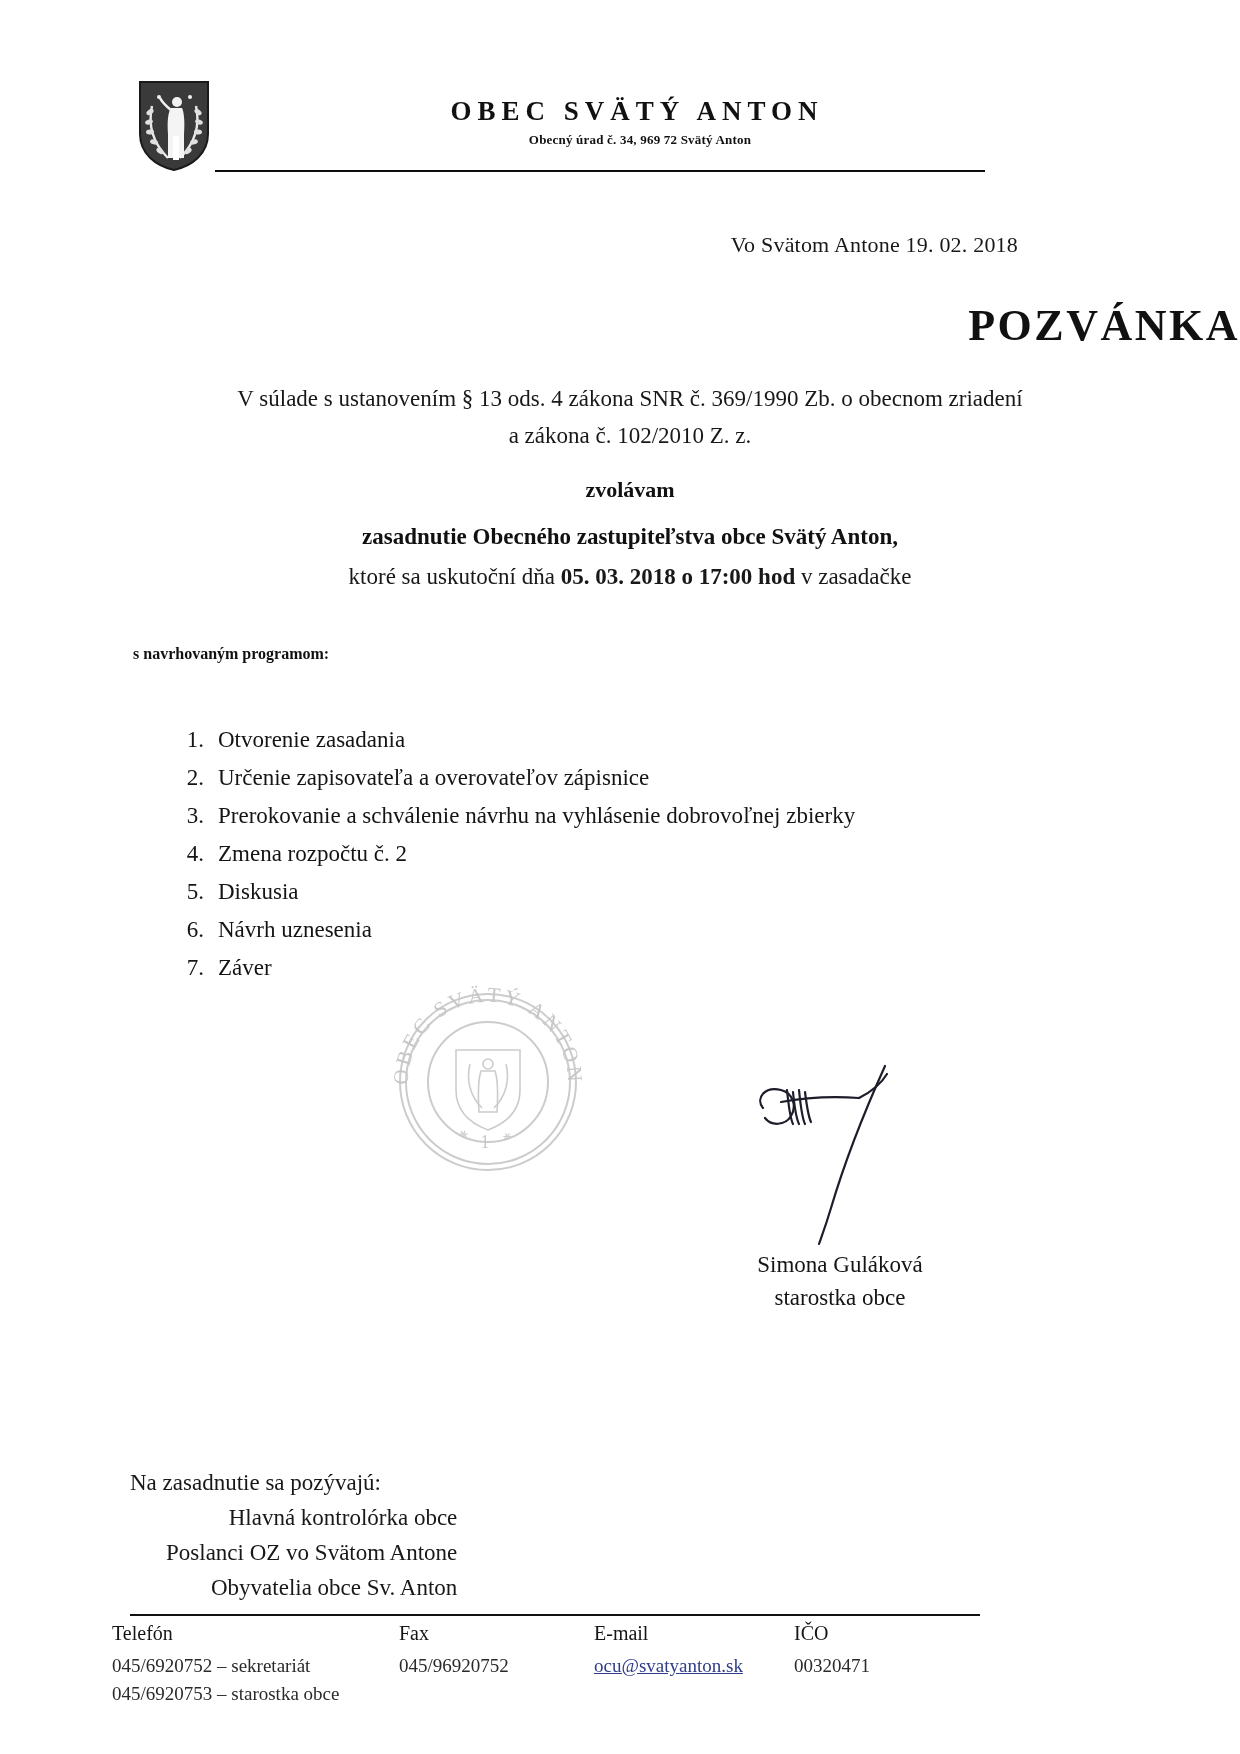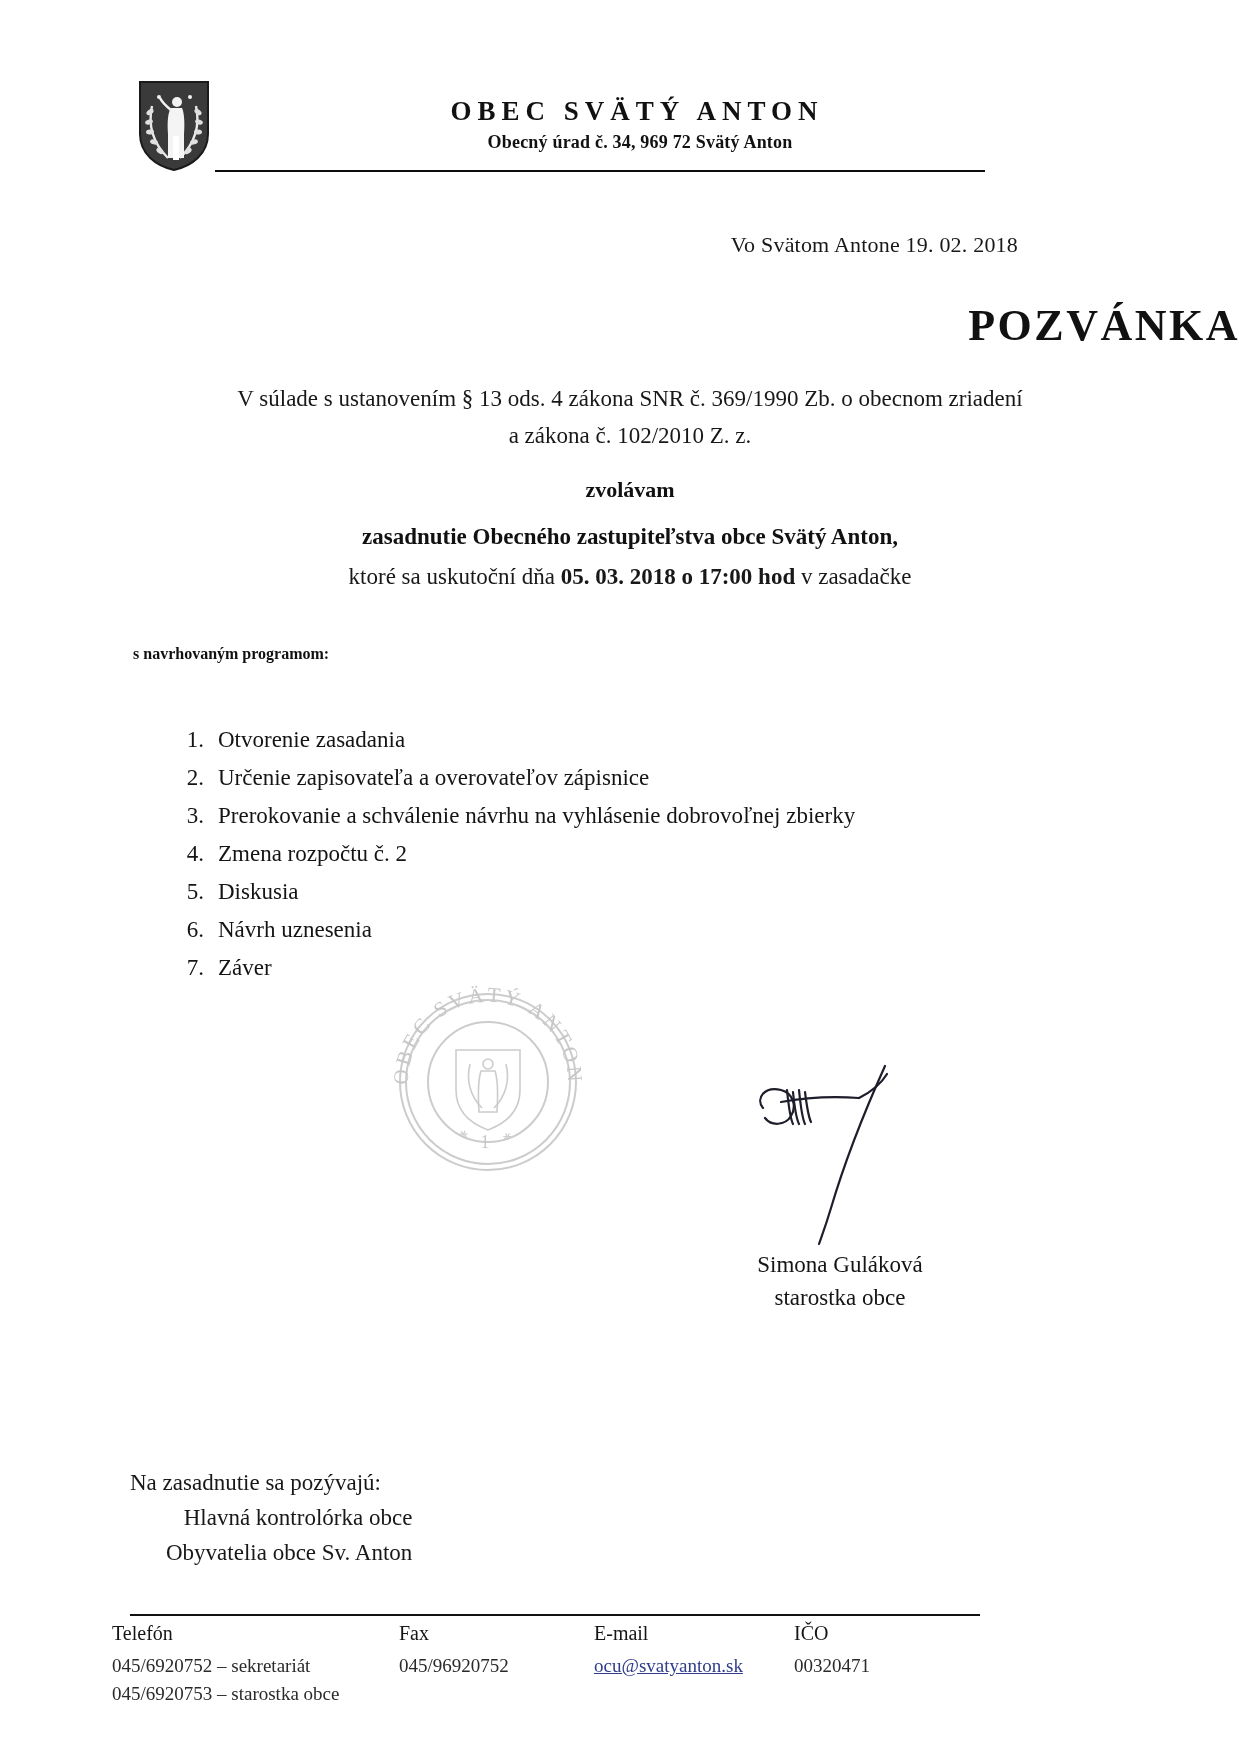--- a/index.html
+++ b/index.html
@@ -22,21 +22,21 @@
   .org-block{
     position:absolute;left:240px;top:24px;width:800px;text-align:center;
   }
   .org-name{
     font-size:27px;font-weight:bold;letter-spacing:6px;
     font-family:"Liberation Serif", serif;
     color:#111;line-height:1.15;
     padding-right:6px;
   }
   .org-sub{
-    font-size:18px;font-weight:bold;margin-top:5px;color:#111;
+    font-size:13px;font-weight:bold;margin-top:5px;color:#111;
     letter-spacing:0.2px;
   }
   .header-rule{
     position:absolute;left:215px;top:170px;width:770px;height:0;
     border-top:2.5px solid #0d0d0d;
   }
 
   
   .date-line{
     position:absolute;right:222px;top:232px;
@@ -257,20 +257,21 @@
     </svg>
   </div>
   <div class="sign-block">
     <span>Simona Guláková</span>
     <span class="sign-role">starostka obce</span>
   </div>
 
   <div class="invitees">
     <span class="head">Na zasadnutie sa pozývajú:</span>
     <span class="ind">Hlavná kontrolórka obce</span>
+    <span class="ind">Poslanci OZ vo Svätom Antone</span>
     <span class="ind">Obyvatelia obce Sv. Anton</span>
   </div>
 
   <div class="footer-rule"></div>
   <div class="footer">
     <div class="footer-row">
       <div class="footer-col c1 footer-head">Telefón</div>
       <div class="footer-col c2 footer-head">Fax</div>
       <div class="footer-col c3 footer-head">E-mail</div>
       <div class="footer-col c4 footer-head">IČO</div>

